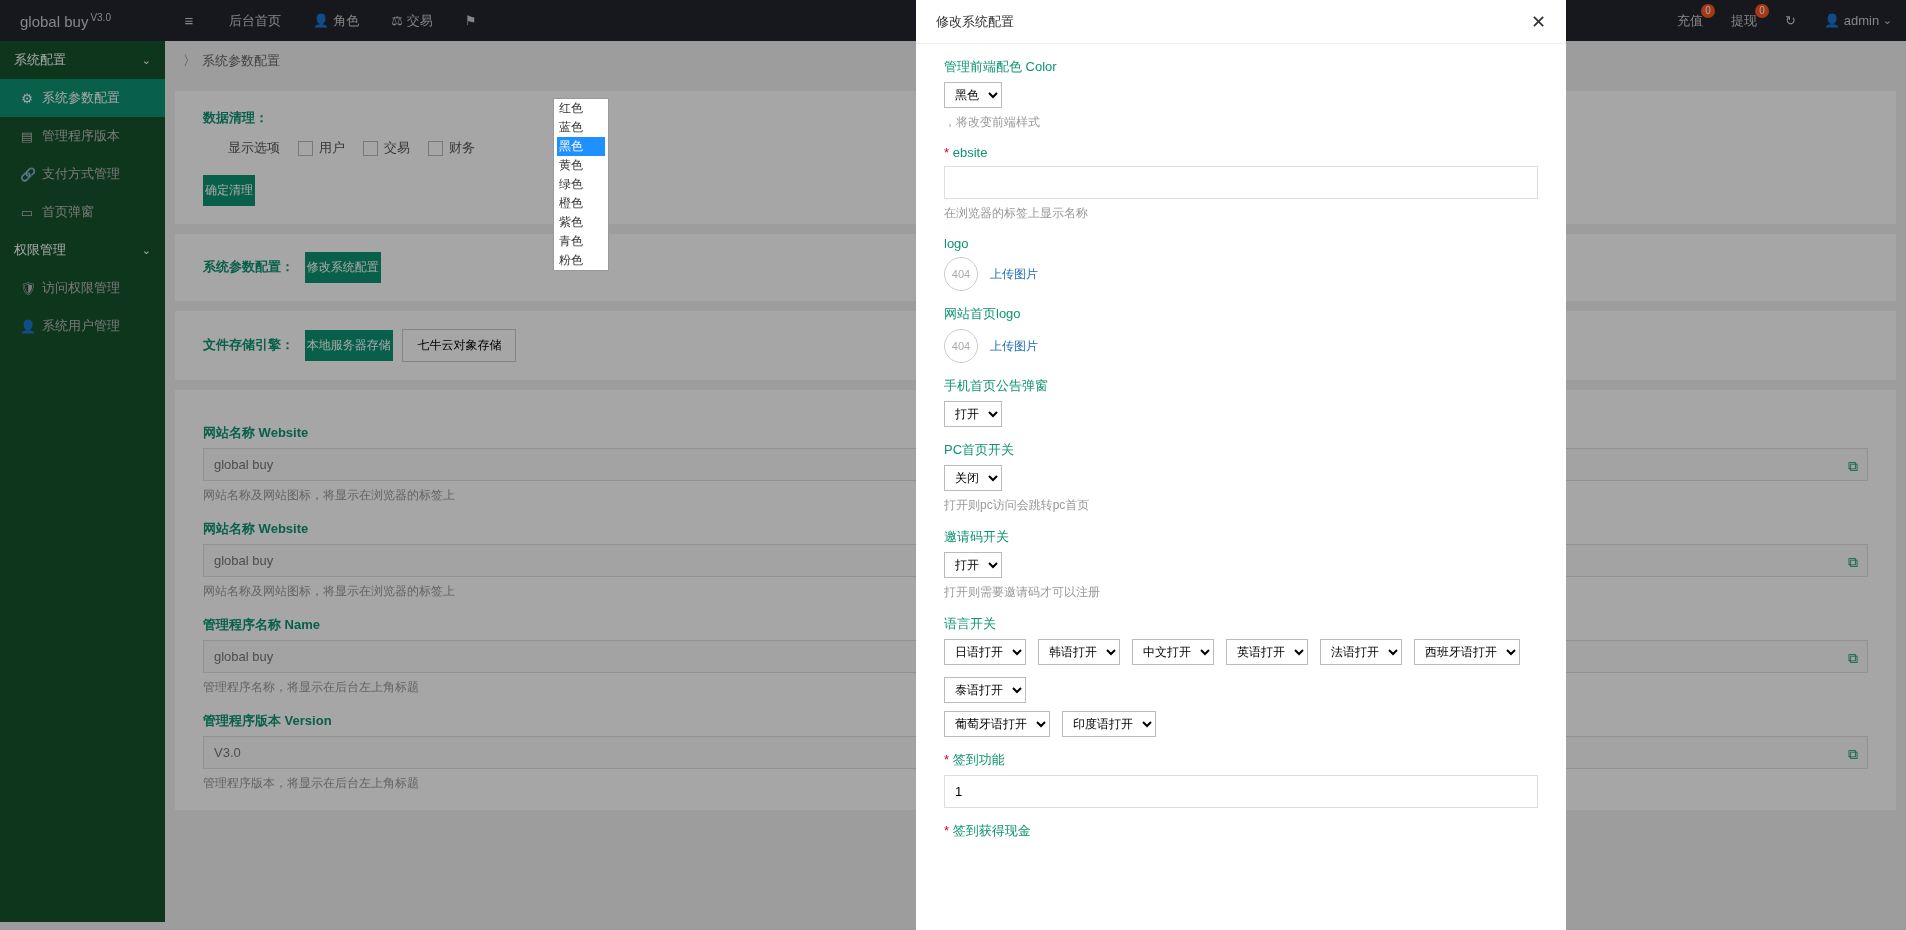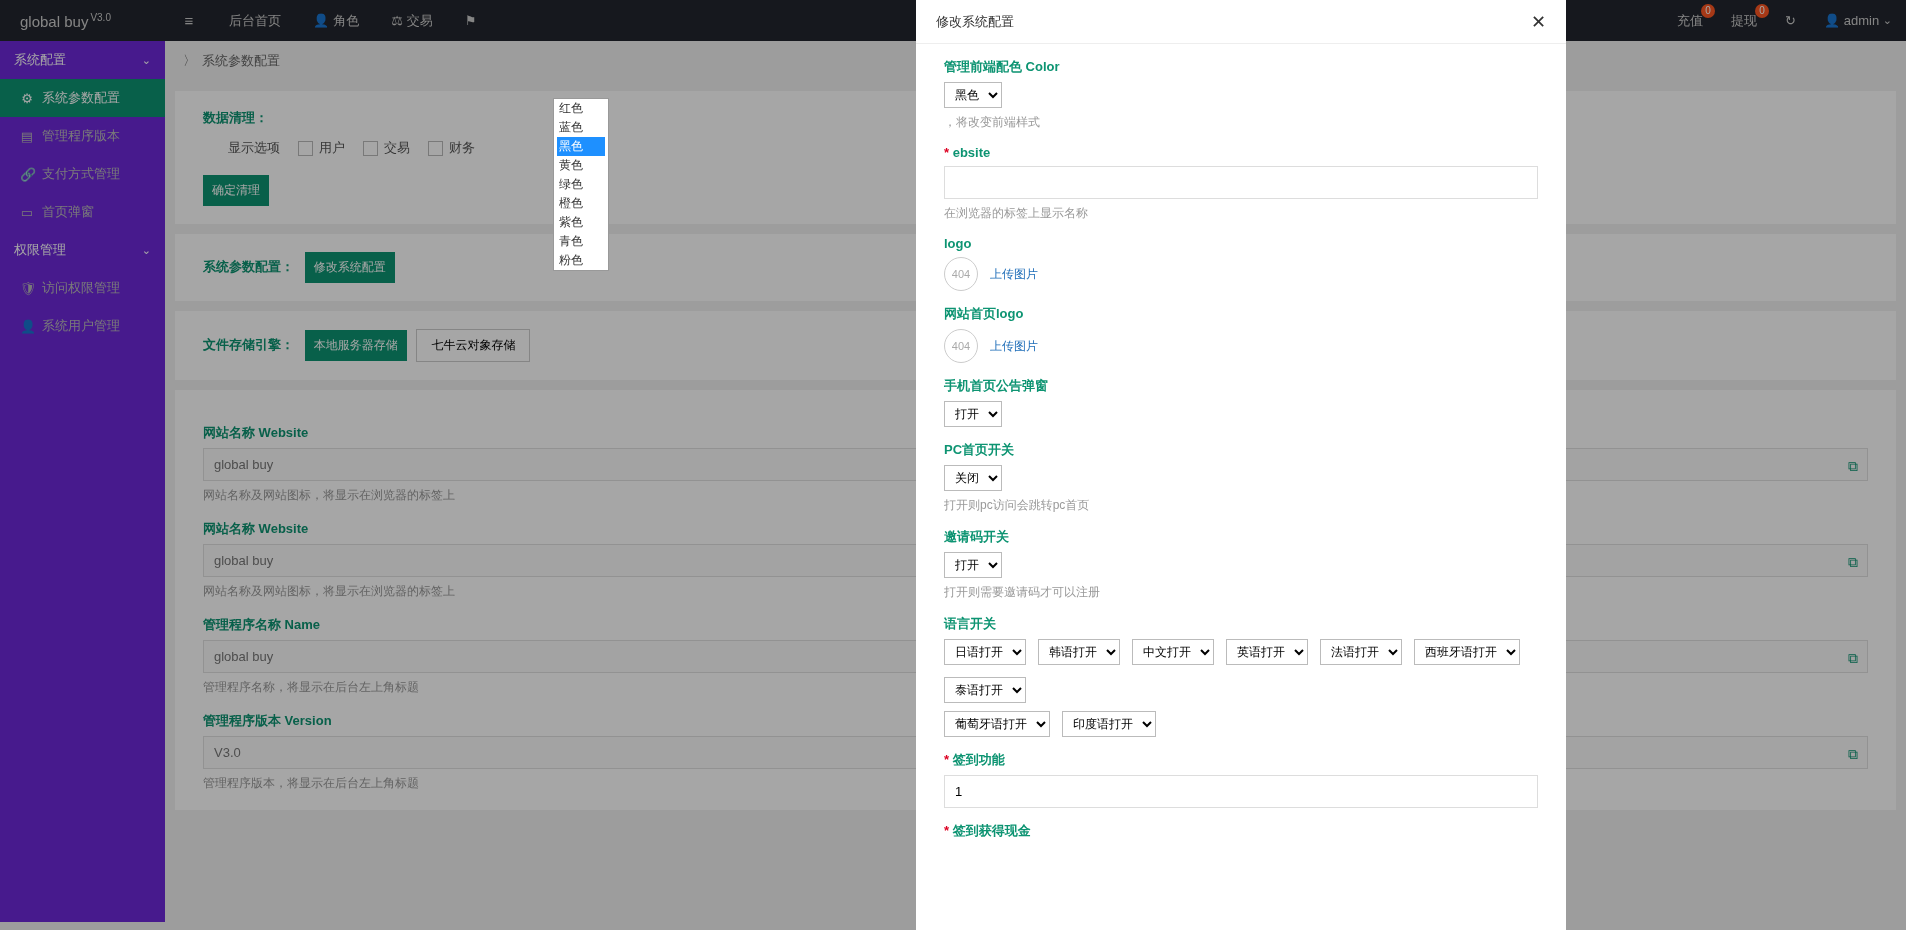--- a/index.html
+++ b/index.html
@@ -7,46 +7,46 @@
 .topbar{height:41px;background:#23262e;display:flex;align-items:center;color:#ccc}
 .logo{width:165px;padding-left:20px;font-size:15px}
 .logo sup{font-size:10px;margin-left:2px}
 .topbar-icon{width:48px;text-align:center;cursor:pointer;font-size:15px}
 .top-nav{display:flex;align-items:center;height:100%}
 .top-nav-item{height:100%;display:flex;align-items:center;padding:0 16px;cursor:pointer;font-size:13px}
 .top-nav-item .ico{margin-right:4px;font-size:13px}
 .top-right{margin-left:auto;display:flex;align-items:flex-end;height:100%}
 .top-right-item{padding:0 14px;cursor:pointer;position:relative;height:100%;display:flex;align-items:center}
 .badge{position:absolute;top:4px;right:2px;background:#ff5722;color:#fff;border-radius:8px;font-size:10px;min-width:14px;height:14px;line-height:14px;text-align:center;padding:0 3px}
-.sidebar{position:absolute;left:0;top:41px;bottom:8px;width:165px;background:#6d28d9;color:#aab}
+.sidebar{position:absolute;left:0;top:41px;bottom:8px;width:165px;background:#14532d;color:#aab}
 .side-header{height:38px;display:flex;align-items:center;justify-content:space-between;padding:0 14px;font-size:13px;cursor:pointer;color:#fff}
 .side-item{height:38px;display:flex;align-items:center;padding:0 14px 0 20px;font-size:13px;cursor:pointer;color:#bbb}
 .side-item.active{background:#0d9472;color:#fff}
 .side-item .ico{margin-right:8px;width:14px;text-align:center}
 .content{position:absolute;left:165px;right:0;top:41px;bottom:0;overflow:auto}
 .breadcrumb{height:40px;display:flex;align-items:center;padding:0 18px;color:#666;background:#f2f2f2}
 .breadcrumb .arr{margin-right:6px}
 .panel{background:#fff;margin:10px;padding:18px 28px}
 .panel-label{color:#0d9472;font-weight:bold;font-size:13px}
 .row{display:flex;align-items:center;margin-top:12px}
 .chk{width:15px;height:15px;border:1px solid #bbb;margin-right:6px}
 .chk-lbl{margin-right:18px;color:#555}
-.btn-green{background:#0d9472;color:#fff;border:none;padding:7px 9px;cursor:pointer;font-size:12px}
+.btn-green{background:#0d9472;color:#fff;border:none;padding:7px 2px;cursor:pointer;font-size:12px}
 .btn-outline{border:1px solid #ccc;background:#fff;padding:7px 14px;cursor:pointer;font-size:12px;margin-left:6px}
 .field-block{margin-top:16px;position:relative}
 .field-title{color:#0d9472;font-weight:bold;font-size:13px;margin-bottom:6px}
 .field-input{width:100%;border:1px solid #e0e0e0;background:#fafafa;padding:8px 10px;color:#777}
 .field-hint{color:#999;font-size:12px;margin-top:6px}
 .copy-icon{position:absolute;right:10px;top:34px;color:#0d9472;cursor:pointer;font-size:14px}
 .overlay{position:fixed;inset:0;background:rgba(0,0,0,0.35);z-index:10}
 .drawer{position:fixed;right:340px;top:0;bottom:0;width:650px;background:#fff;z-index:11;overflow:auto}
 .drawer-head{height:44px;display:flex;align-items:center;justify-content:space-between;padding:0 20px;border-bottom:1px solid #eee}
 .drawer-body{padding:14px 28px 30px}
 .form-group{margin-bottom:14px}
-.form-label{color:#0d9472;font-weight:bold;font-size:13px;margin-bottom:6px;display:block}
+.form-label{color:#0d9472;font-weight:normal;font-size:13px;margin-bottom:6px;display:block}
 .form-label .req{color:#d02}
 .select-sm{border:1px solid #bbb;padding:4px 6px;font-size:12px;background:#fff}
 .hint{color:#999;font-size:12px;margin-top:6px}
 .text-input{width:100%;border:1px solid #ddd;padding:8px 10px;font-size:13px}
 .upload-row{display:flex;align-items:center;gap:12px}
 .upload-thumb{width:34px;height:34px;border:1px solid #ccc;border-radius:50%;display:flex;align-items:center;justify-content:center;color:#aaa;font-size:11px}
 .upload-link{color:#1e6db8;cursor:pointer;font-size:12px}
 .lang-row{display:flex;flex-wrap:wrap;gap:12px}
 .color-dropdown{position:fixed;z-index:20;left:553px;top:98px;width:56px;background:#fff;border:1px solid #999;font-size:12px}
 .color-dropdown-row{width:48px;margin:0 auto}

